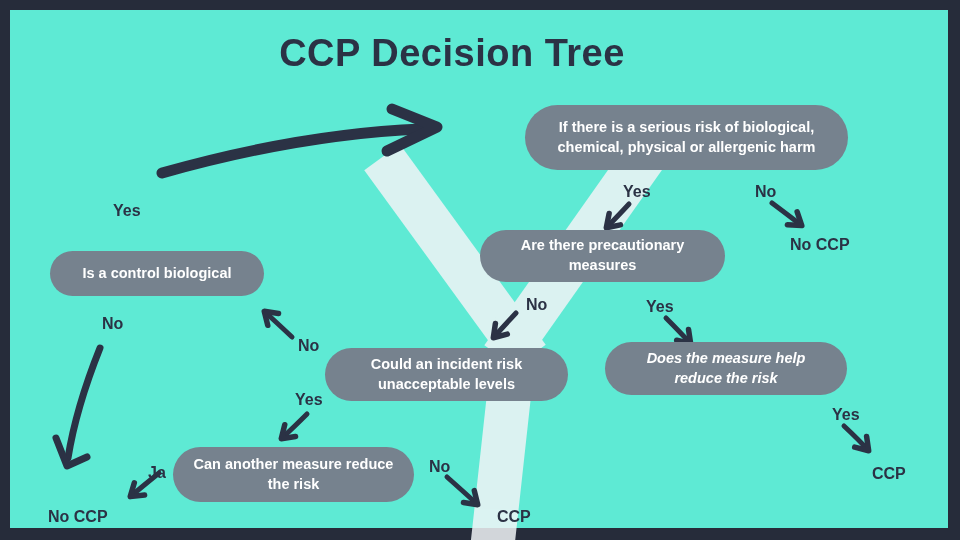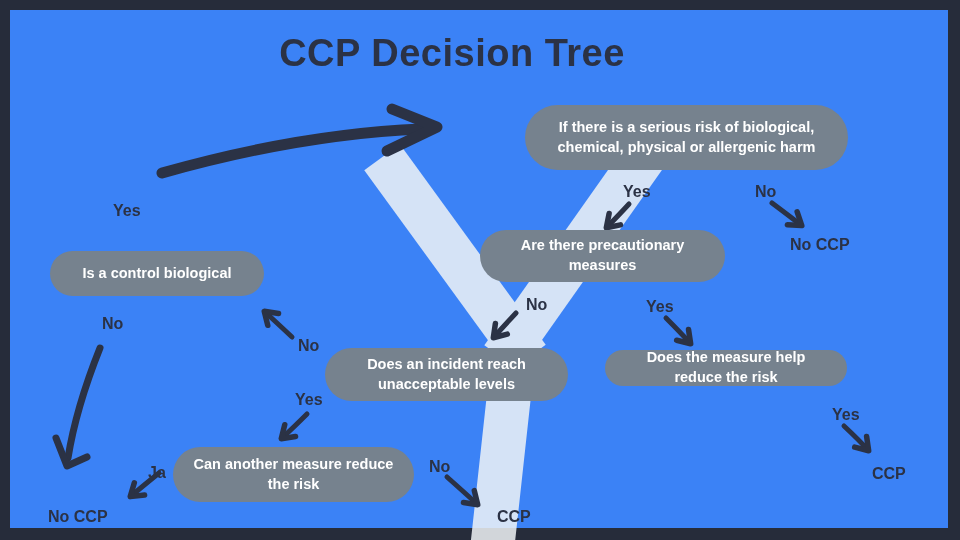--- a/index.html
+++ b/index.html
@@ -4,21 +4,21 @@
 <style>
   html,body{margin:0;padding:0;}
   body{
     width:960px;height:540px;
     background:#262c3a;
     font-family:"Liberation Sans", sans-serif;
     position:relative;overflow:hidden;
   }
   .frame{
     position:absolute;left:10px;top:10px;right:12px;bottom:12px;
-    background:#3b82f6;
+    background:#5eead4;
   }
   .title{
     position:absolute;left:0;right:54px;top:22px;
     text-align:center;
     font-size:38px;font-weight:bold;color:#2b3245;
     letter-spacing:0.5px;
   }
   svg.layer{position:absolute;left:0;top:0;width:960px;height:540px;pointer-events:none;}
   .node{
     position:absolute;
@@ -28,21 +28,21 @@
     font-size:14.5px;
     line-height:1.35;
     display:flex;flex-direction:column;align-items:center;justify-content:center;
     text-align:left;
   }
   .node span{white-space:nowrap;}
   .n-risk{left:515px;top:95px;width:323px;height:65px;border-radius:33px;}
   .n-precautionary{left:470px;top:220px;width:245px;height:52px;border-radius:26px;}
   .n-control{left:40px;top:241px;width:214px;height:45px;border-radius:23px;}
   .n-incident{left:315px;top:338px;width:243px;height:53px;border-radius:27px;}
-  .n-measure{left:595px;top:340px;width:242px;height:36px;border-radius:27px;}
+  .n-measure{left:595px;top:332px;width:242px;height:53px;border-radius:27px;font-style:italic;}
   .n-another{left:163px;top:437px;width:241px;height:55px;border-radius:28px;}
   .lbl{
     position:absolute;
     color:#2b3245;font-weight:bold;font-size:16px;
     white-space:nowrap;
   }
   .l-yes-left{left:103px;top:192px;}
   .l-no-left{left:92px;top:305px;}
   .l-yes-top{left:613px;top:173px;}
   .l-no-top{left:745px;top:173px;}
@@ -108,21 +108,21 @@
     <span>chemical, physical or allergenic harm</span>
   </div>
   <div class="node n-precautionary">
     <span>Are there precautionary</span>
     <span>measures</span>
   </div>
   <div class="node n-control">
     <span>Is a control biological</span>
   </div>
   <div class="node n-incident">
-    <span>Does an incident reach</span>
+    <span>Could an incident risk</span>
     <span>unacceptable levels</span>
   </div>
   <div class="node n-measure">
     <span>Does the measure help</span>
     <span>reduce the risk</span>
   </div>
   <div class="node n-another">
     <span>Can another measure reduce</span>
     <span>the risk</span>
   </div>

